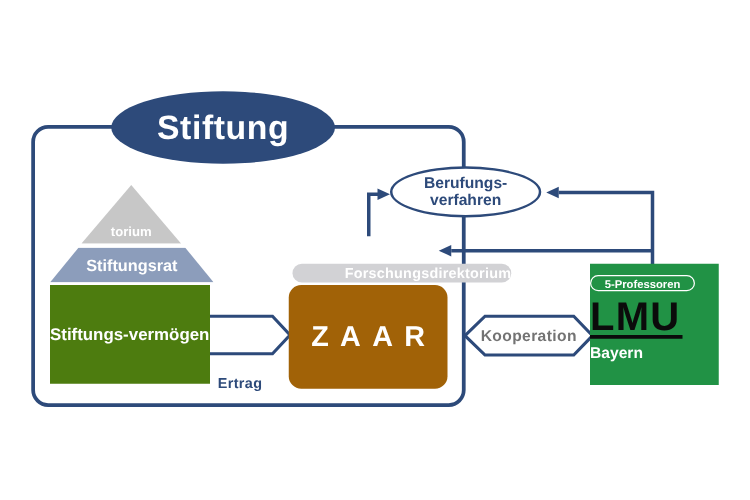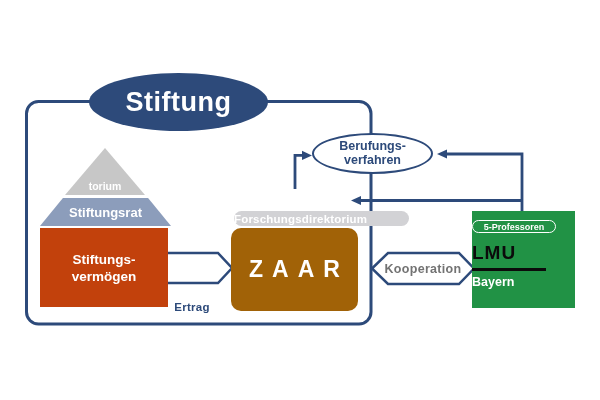--- a/index.html
+++ b/index.html
@@ -26,36 +26,36 @@
     padding-bottom:3px;z-index:2;gap:40px;
   }
   .tri span{color:#ffffff;font-size:10.5px;font-weight:bold;line-height:11.5px;}
   .trap{
     left:40px;top:198px;width:131px;height:28px;background:#8c9dbb;
     clip-path:polygon(17.5% 0%,82.5% 0%,100% 100%,0% 100%);
     display:flex;align-items:center;justify-content:center;z-index:2;
   }
   .trap span{color:#ffffff;font-size:13px;font-weight:bold;}
   .verm{
-    left:40px;top:228px;width:128px;height:79px;background:#c2410c;
-    display:flex;flex-direction:column;align-items:center;justify-content:center;z-index:2;
+    left:40px;top:228px;width:128px;height:79px;background:#4d7c0f;
+    display:flex;flex-direction:row;align-items:center;justify-content:flex-start;z-index:2;
   }
   .verm span{color:#ffffff;font-size:13.5px;font-weight:bold;line-height:17px;}
 
   
   .zaar{
     left:231px;top:228px;width:127px;height:83px;background:#a16207;border-radius:10px;
     display:flex;align-items:center;justify-content:center;z-index:2;
   }
   .zaar span{color:#ffffff;font-size:23px;font-weight:bold;letter-spacing:9px;padding-left:9px;}
 
   
   .fbar{
     left:234px;top:211px;width:175px;height:15px;background:#d2d2d5;border-radius:8px;
-    display:flex;align-items:center;justify-content:flex-start;z-index:3;
+    display:flex;align-items:center;justify-content:flex-end;z-index:3;
   }
   .fbar span{color:#ffffff;font-size:11.5px;font-weight:bold;letter-spacing:0.2px;}
 
   
   .vorstand{
     left:238px;top:188px;width:111px;height:22px;background:#2d4a7a;border-radius:9px;
     display:flex;align-items:center;justify-content:center;z-index:4;
   }
   .vorstand span{color:#ffffff;font-size:13px;font-weight:bold;}
 
@@ -70,21 +70,21 @@
   
   .lmu{
     left:472px;top:211px;width:103px;height:97px;background:#219245;z-index:4;
     display:flex;flex-direction:column;
   }
   .badge{
     margin-top:9px;width:84px;height:13px;border:1.3px solid #ffffff;border-radius:7px;
     display:flex;align-items:center;justify-content:center;box-sizing:border-box;
   }
   .badge span{color:#ffffff;font-size:9px;font-weight:bold;}
-  .lmu-name{color:#0b0b0b;font-size:19px;font-weight:bold;letter-spacing:1px;margin-top:8px;line-height:24px;}
+  .lmu-name{color:#0b0b0b;font-size:32px;font-weight:bold;letter-spacing:1px;margin-top:8px;line-height:24px;}
   .lmu-line{width:74px;height:2.5px;background:#0b0b0b;margin-top:3px;}
   .bayern{color:#ffffff;font-size:12.5px;font-weight:bold;margin-top:4px;}
 
   
   .ertrag-lbl{left:166px;top:261px;width:52px;text-align:center;color:#2d4a7a;font-size:11.5px;z-index:5;margin-top:40px;}
   .koop-lbl{left:381px;top:262px;width:84px;text-align:center;color:#737373;font-size:12.5px;z-index:5;}
 </style>
 </head>
 <body>
 

